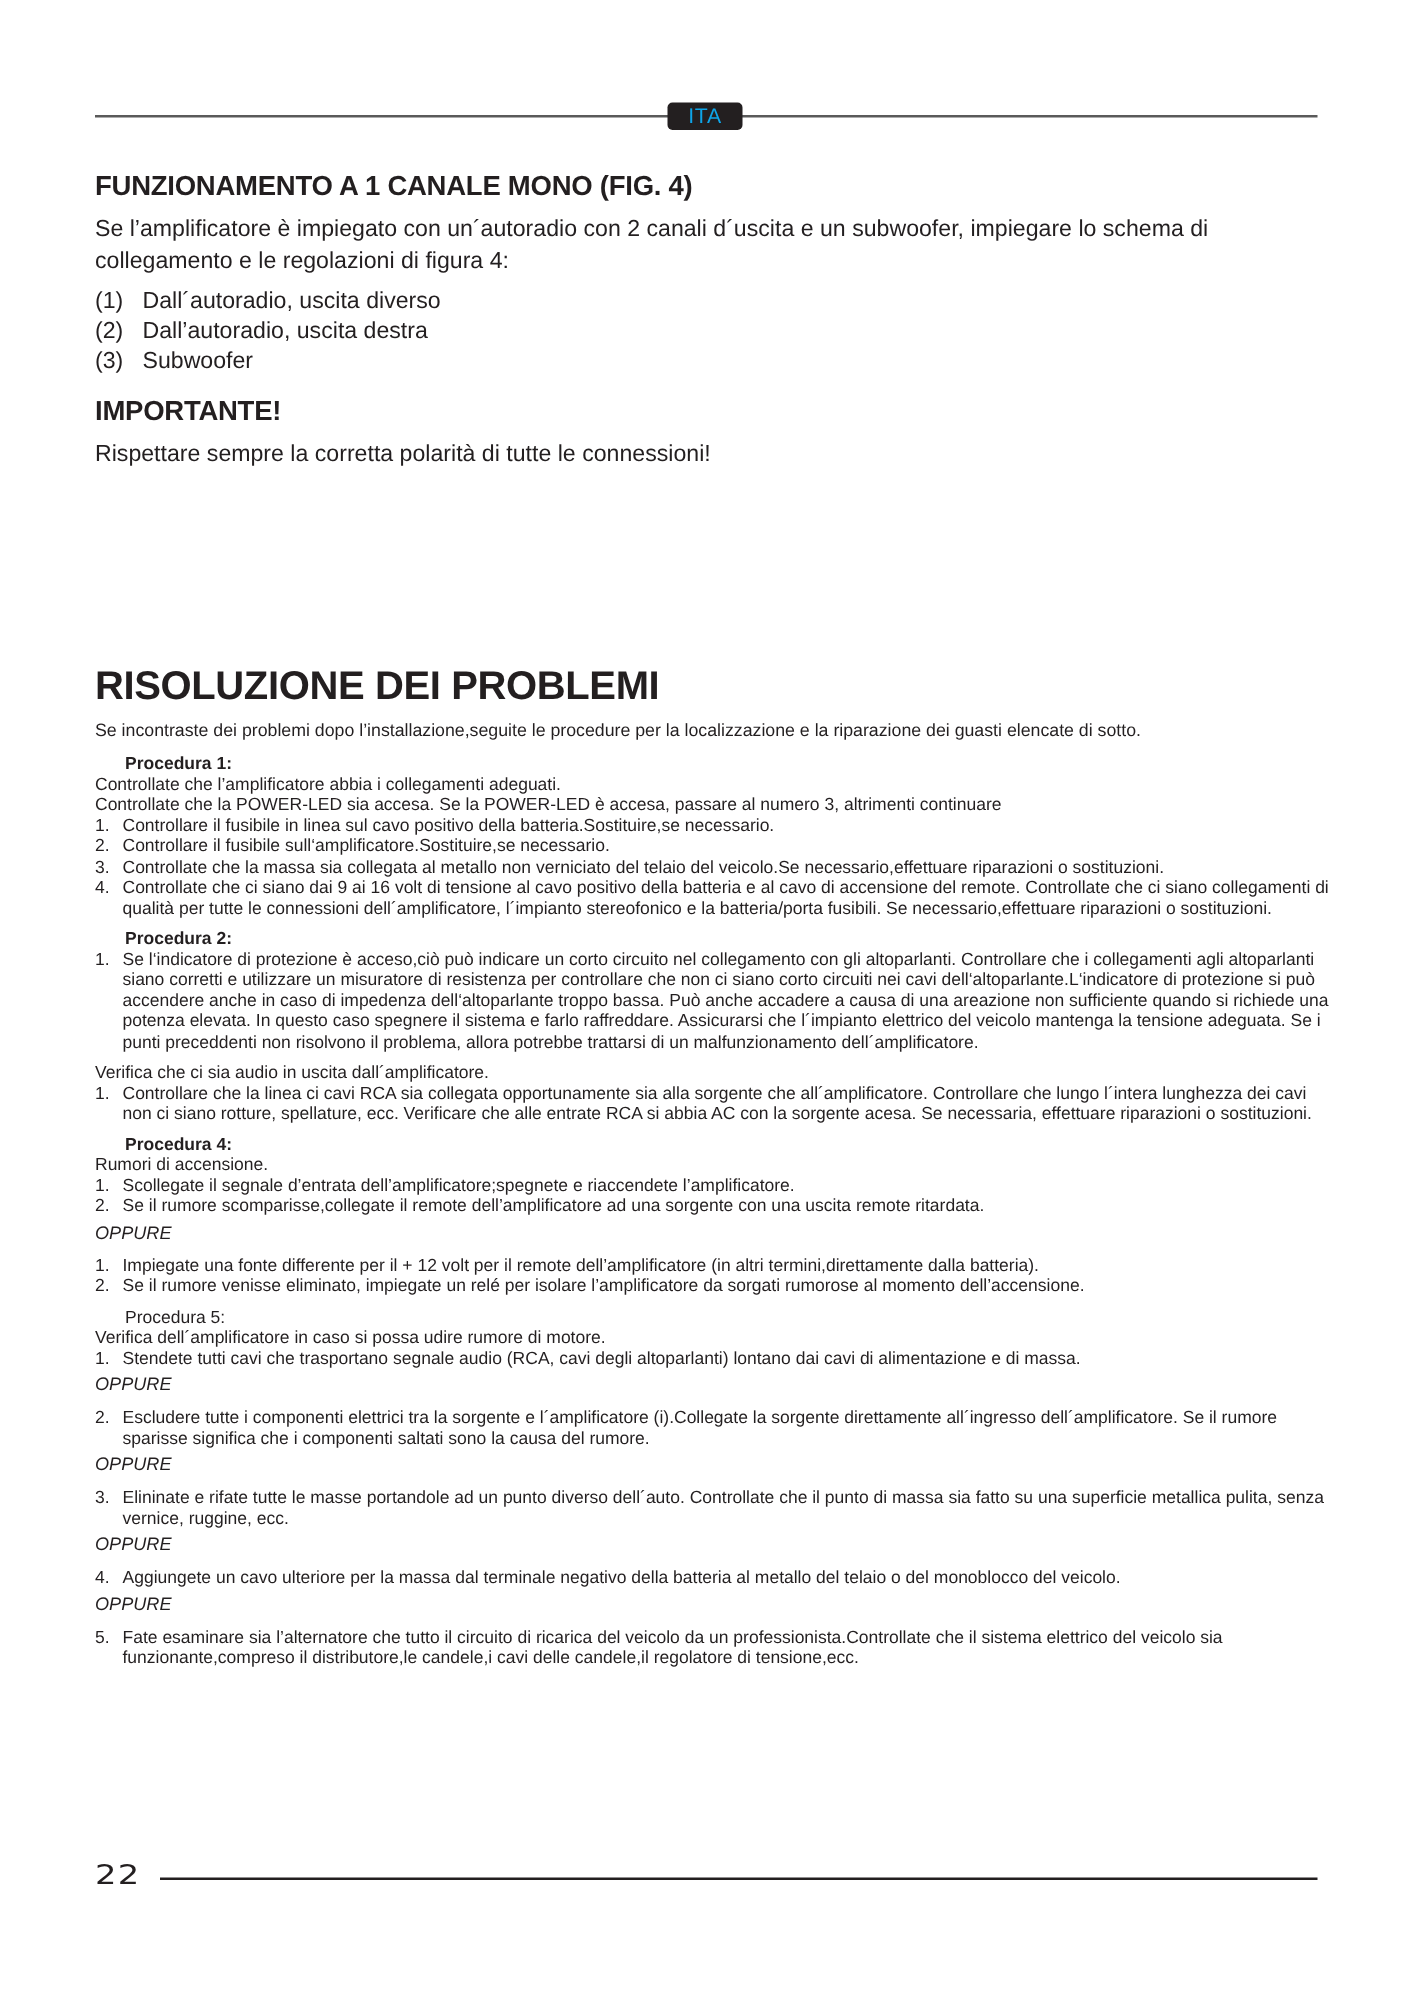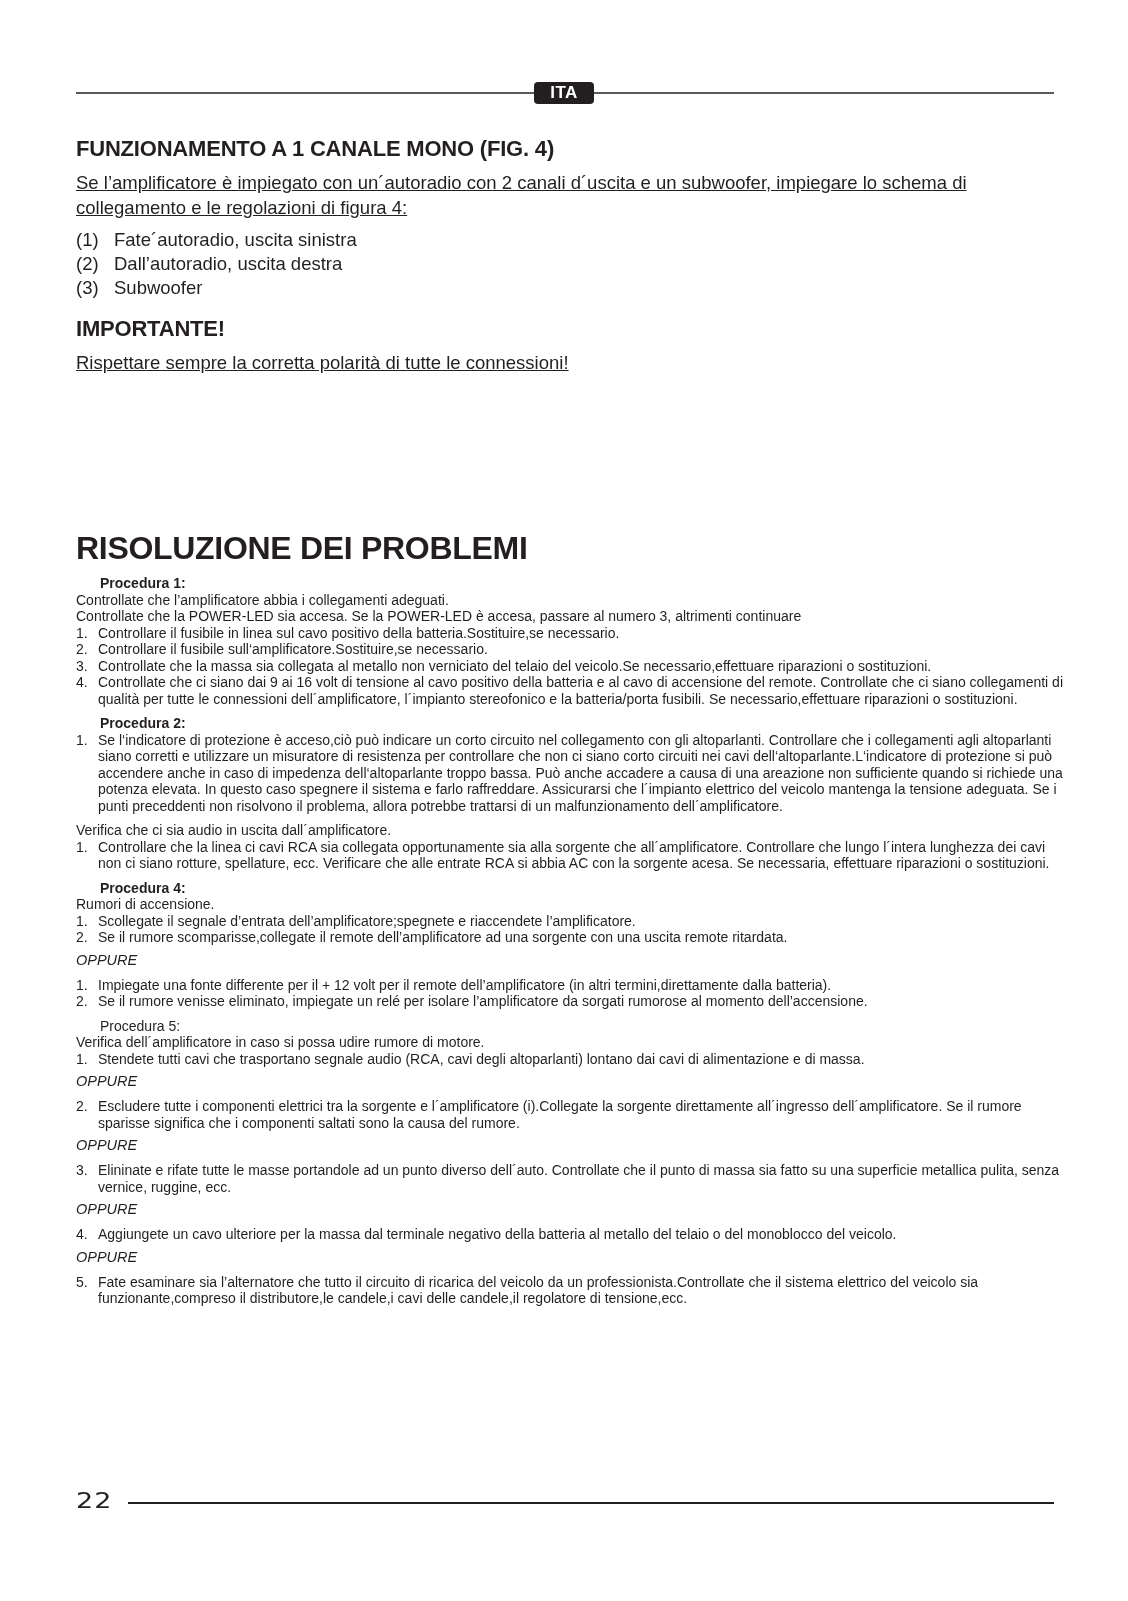--- a/index.html
+++ b/index.html
@@ -6,30 +6,30 @@
     body {
       width: 1128px; height: 1601px; position: relative; overflow: hidden;
       font-family: "Liberation Sans", sans-serif; color: #231f20;
     }
     .top-rule {
       position: absolute; left: 76px; top: 92px; width: 978px; height: 2px;
       background: #5a5a5a;
     }
     .lang-badge {
       position: absolute; left: 534px; top: 82px; width: 60px; height: 22px;
-      background: #231f20; color: #ffffff; border-radius: 4px;
-      font-weight: bold; font-size: 17px; line-height: 22px; text-align: center;
+      background: #231f20; color: #0ea5e9; border-radius: 4px;
+      font-weight: normal; font-size: 17px; line-height: 22px; text-align: center;
       letter-spacing: 0.5px;
     }
     .section1 { position: absolute; left: 76px; top: 136px; width: 980px; }
     .h2 {
       font-weight: bold; font-size: 22px; margin: 0; line-height: 26px;
       letter-spacing: -0.2px;
     }
-    .p-large { font-size: 18.5px; line-height: 25px; margin: 8px 0 0 0; text-decoration: underline; }
+    .p-large { font-size: 18.5px; line-height: 25px; margin: 8px 0 0 0; }
     .paren-list { margin: 8px 0 0 0; padding: 0; list-style: none; }
     .paren-list li { font-size: 18.5px; line-height: 24px; display: flex; }
     .paren-list .num { width: 38px; flex: none; }
     .h2.important { margin-top: 16px; }
 
     .section2 { position: absolute; left: 76px; top: 529px; width: 990px; }
     .h1 {
       font-weight: bold; font-size: 32px; margin: 0; line-height: 38px;
       letter-spacing: -0.3px;
     }
@@ -60,37 +60,38 @@
 
 <div class="top-rule"></div>
 <div class="lang-badge">ITA</div>
 
 <div class="section1">
   <h2 class="h2">FUNZIONAMENTO A 1 CANALE MONO (FIG. 4)</h2>
   <p class="p-large">Se l’amplificatore è impiegato con un´autoradio con 2 canali d´uscita e un subwoofer, impiegare lo schema di collegamento e le regolazioni di figura 4:</p>
   <ul class="paren-list">
     <li>
         <span class="num">(1)</span>
-        <span>Fate´autoradio, uscita sinistra</span>
+        <span>Dall´autoradio, uscita diverso</span>
       </li>
     <li>
         <span class="num">(2)</span>
         <span>Dall’autoradio, uscita destra</span>
       </li>
     <li>
         <span class="num">(3)</span>
         <span>Subwoofer</span>
       </li>
   </ul>
   <h2 class="h2 important">IMPORTANTE!</h2>
   <p class="p-large">Rispettare sempre la corretta polarità di tutte le connessioni!</p>
 </div>
 
 <div class="section2">
   <h1 class="h1">RISOLUZIONE DEI PROBLEMI</h1>
+  <p class="intro">Se incontraste dei problemi dopo l’installazione,seguite le procedure per la localizzazione e la riparazione dei guasti elencate di sotto.</p>
 
   <div class="proc">
     <div class="proc-title">Procedura 1:</div>
     <div class="line">Controllate che l’amplificatore abbia i collegamenti adeguati.</div>
     <div class="line">Controllate che la POWER-LED sia accesa. Se la POWER-LED è accesa, passare al numero 3, altrimenti continuare</div>
     <ul class="olist">
       <li>
           <span class="n">1.</span>
           <span class="t">Controllare il fusibile in linea sul cavo positivo della batteria.Sostituire,se necessario.</span>
         </li>

